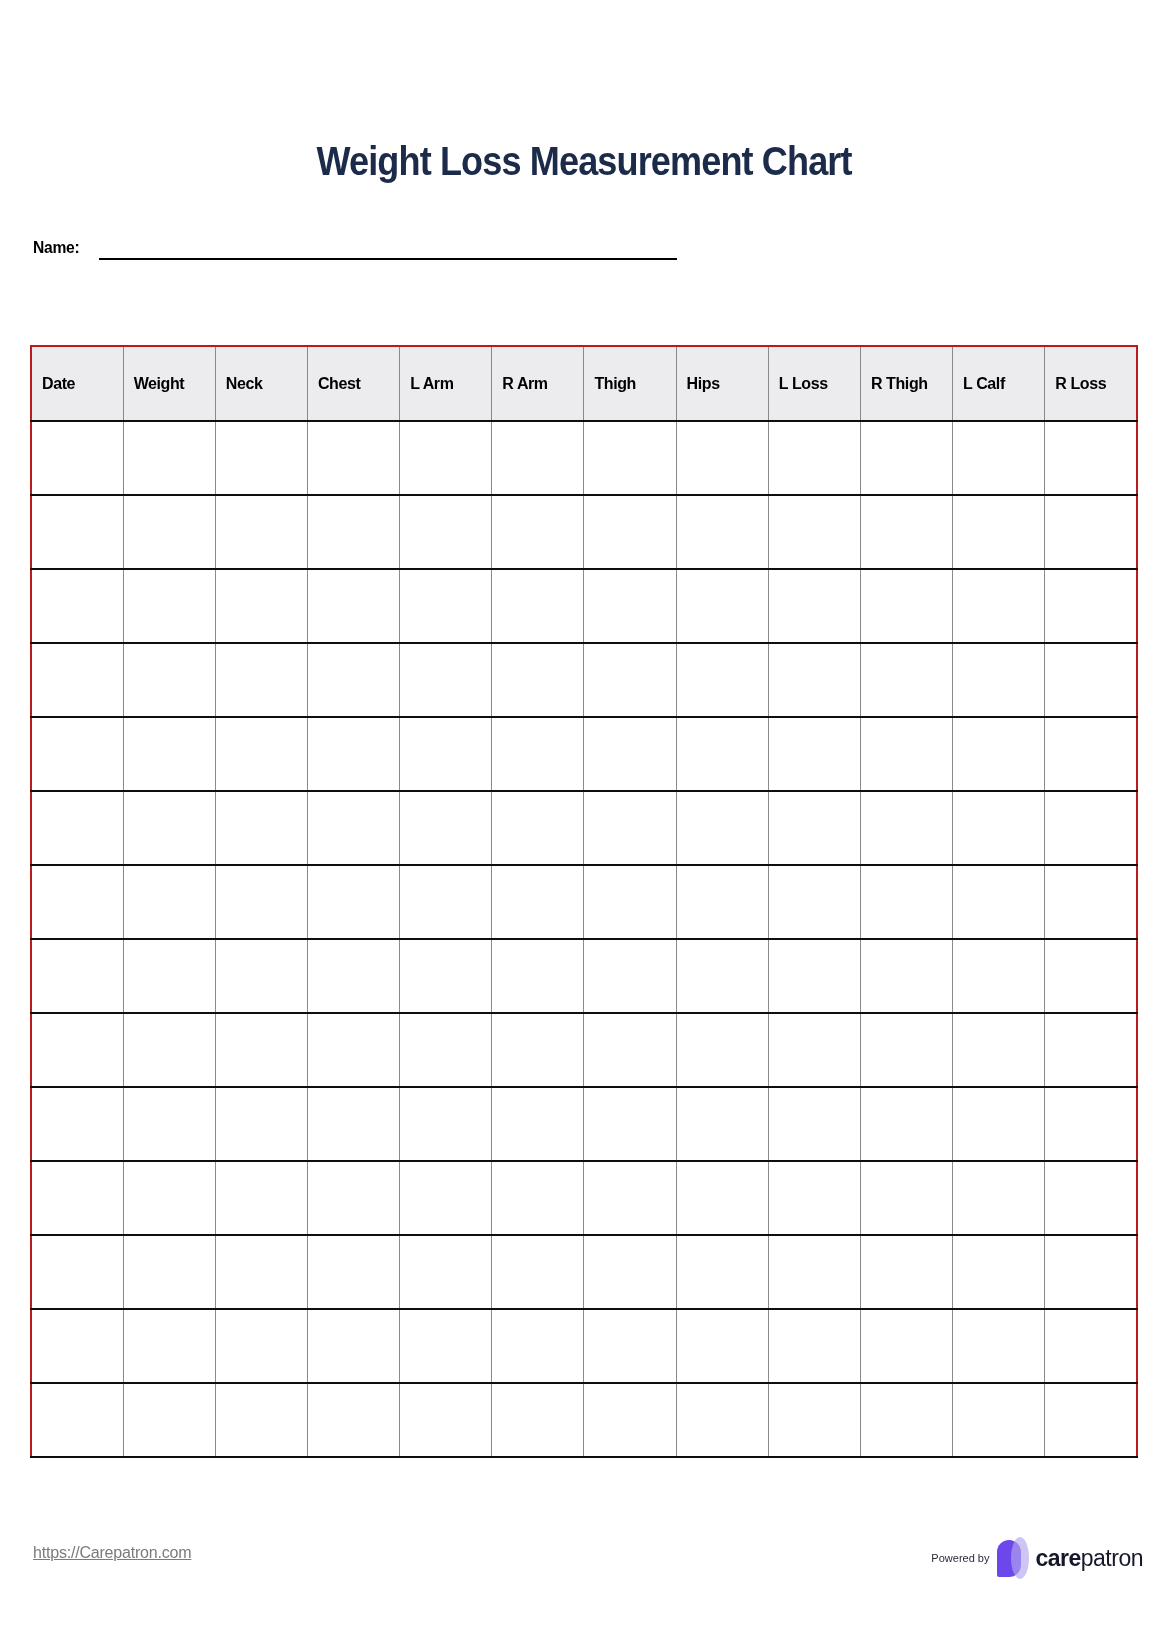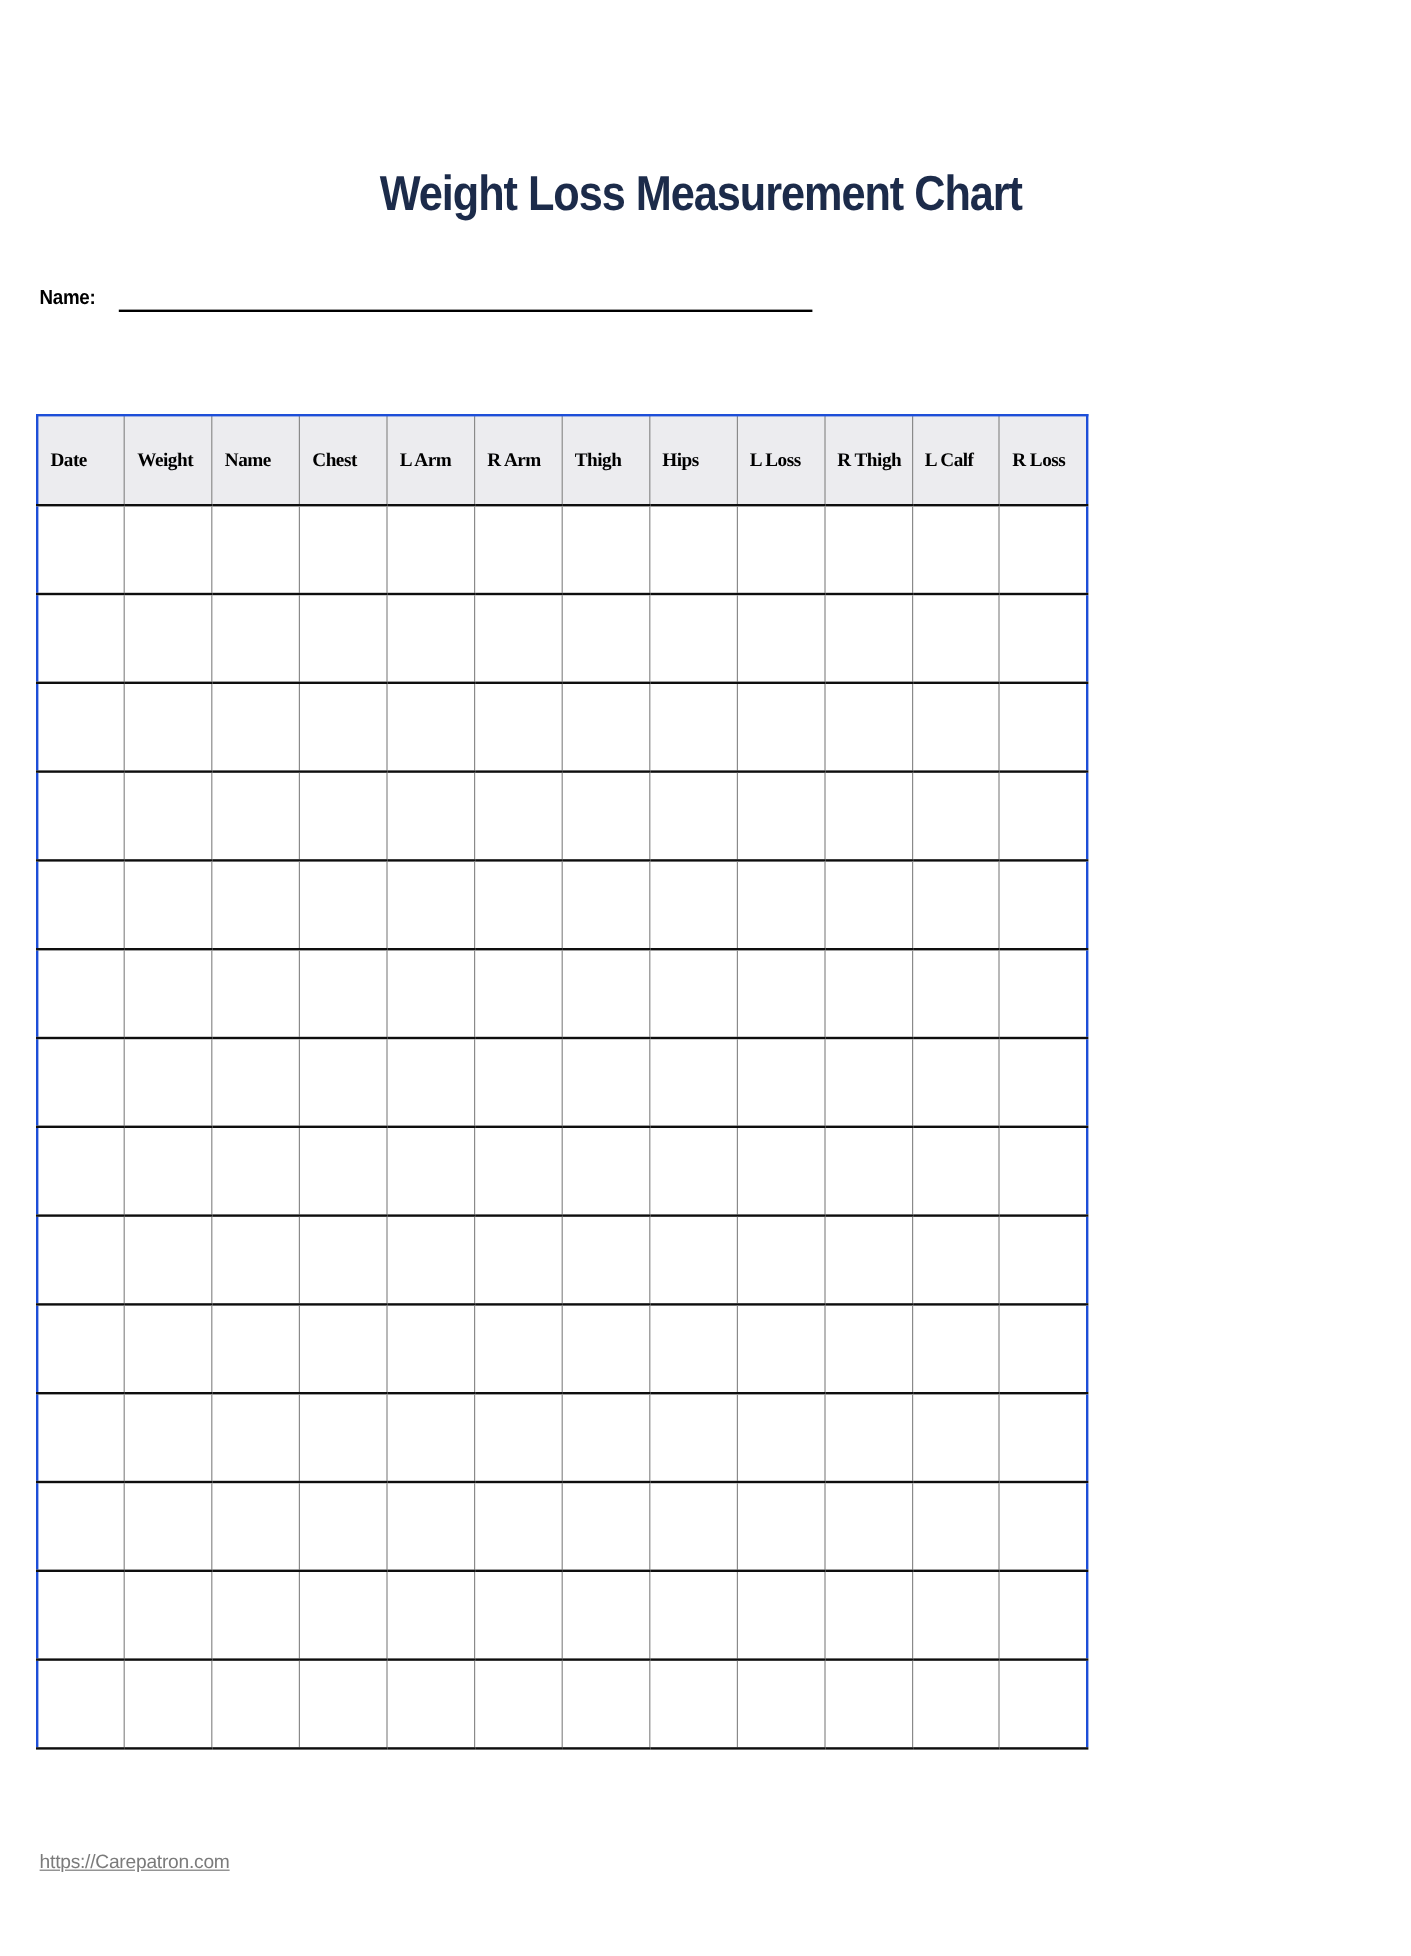--- a/index.html
+++ b/index.html
@@ -59,25 +59,24 @@
     height: 20px;
     margin-left: 16px;
     border-bottom: 2px solid #000000;
   }
 
   
   table.measure {
     position: absolute;
     left: 30px;
     top: 345px;
-    width: 877px;
+    width: 1108px;
     border-collapse: collapse;
     table-layout: fixed;
-    border: 2px solid #1d4ed8;
-    font-family: Liberation Serif, serif;
+    border: 2px solid #b91c1c;
   }
   table.measure th {
     height: 75px;
     background: #ececef;
     border-bottom: 2px solid #0e0e0e;
     border-left: 1px solid #8a8a8a;
     border-right: 1px solid #8a8a8a;
     font-size: 16px;
     font-weight: bold;
     color: #000000;
@@ -168,21 +167,21 @@
   <div class="name-row">
     <span class="name-label">Name:</span>
     <span class="name-line"></span>
   </div>
 
   <table class="measure">
     <thead>
       <tr id="header-row">
           <th>Date</th>
           <th>Weight</th>
-          <th>Name</th>
+          <th>Neck</th>
           <th>Chest</th>
           <th>L Arm</th>
           <th>R Arm</th>
           <th>Thigh</th>
           <th>Hips</th>
           <th>L Loss</th>
           <th>R Thigh</th>
           <th>L Calf</th>
           <th>R Loss</th>
         </tr>
@@ -382,14 +381,22 @@
           <td></td>
           <td></td>
           <td></td>
           <td></td>
         </tr>
       </tbody>
   </table>
 
   <a class="footer-link">https://Carepatron.com</a>
 
+  <div class="powered">
+    <span class="powered-by">Powered by</span>
+    <span class="logo-mark">
+      <span class="logo-petal"></span>
+      <span class="logo-oval"></span>
+    </span>
+    <span class="wordmark"><span class="bold">care</span><span class="light">patron</span></span>
+  </div>
 
 </div>
 
 </body></html>

